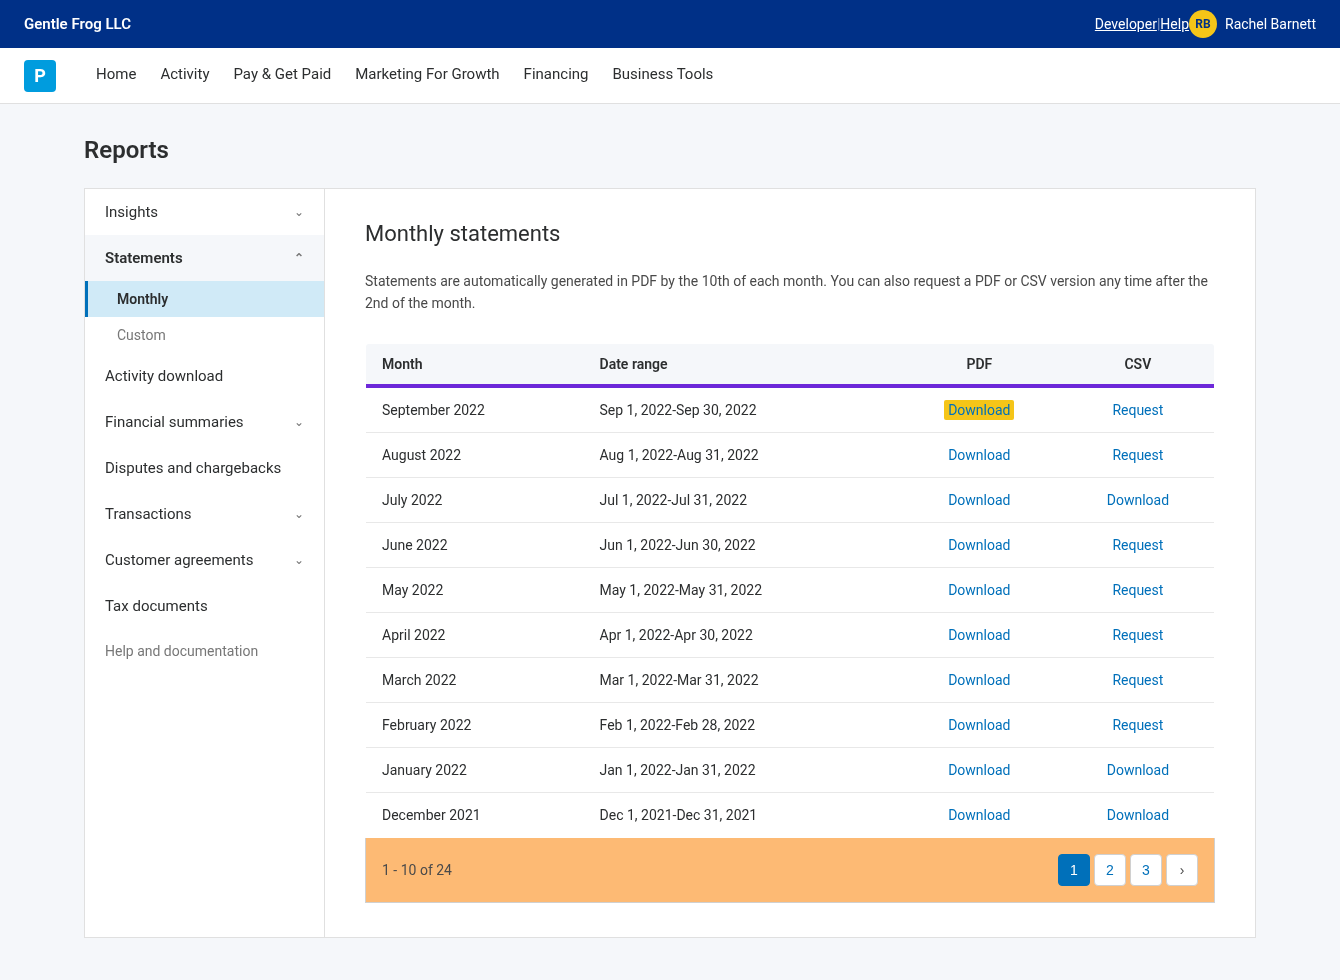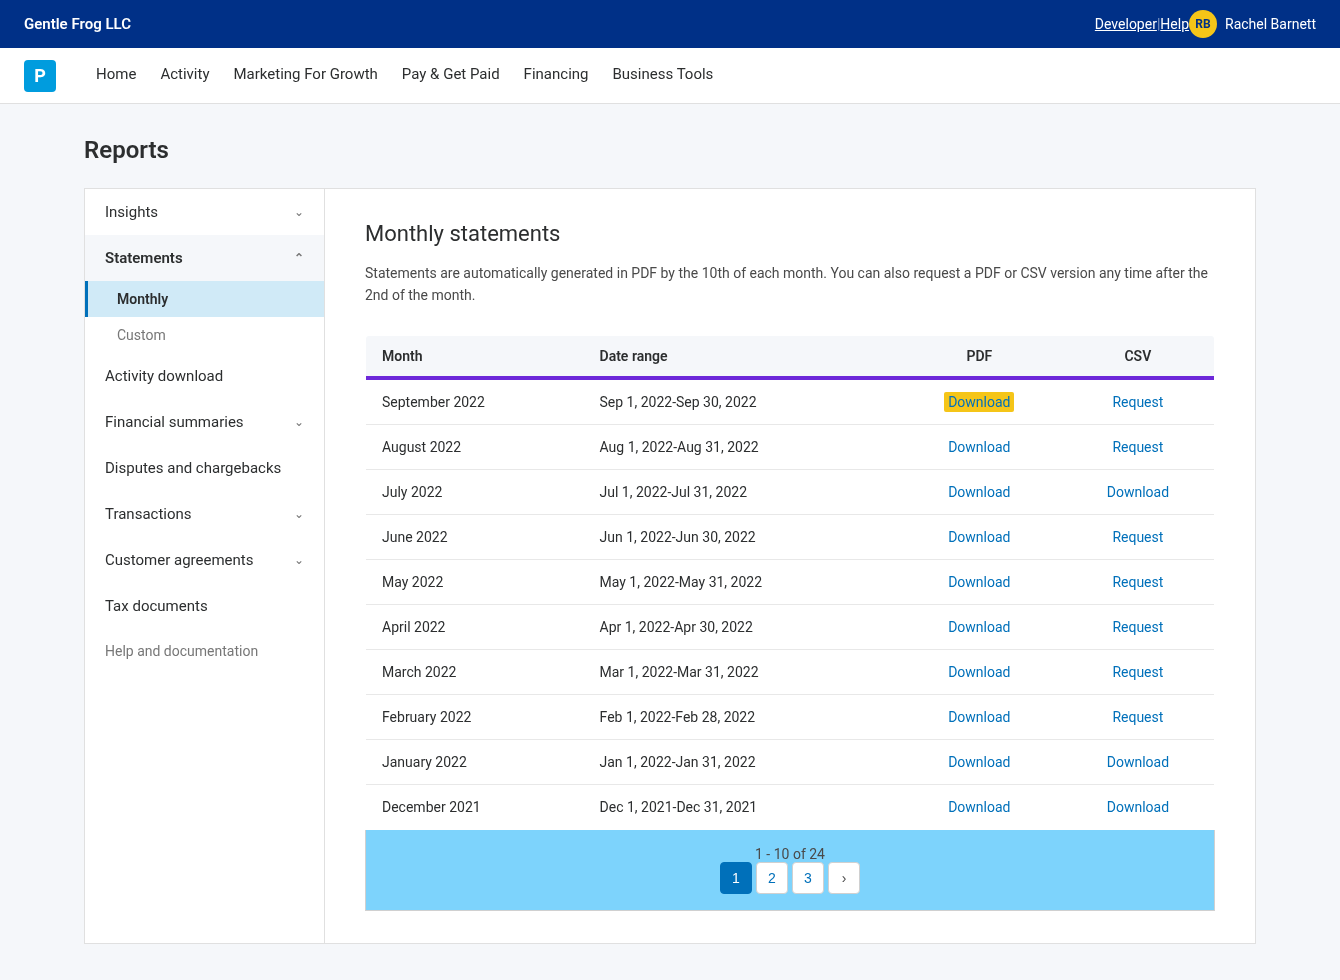--- a/index.html
+++ b/index.html
@@ -110,21 +110,21 @@
       cursor: pointer;
     }
 
     
     .content {
       flex: 1;
       padding: 32px 40px;
     }
     .content-title {
       font-size: 22px; font-weight: 400; color: #2c2e2f;
-      margin-bottom: 16px;
+      margin-bottom: 24px;
     }
     .content-description {
       font-size: 14px; color: #4a4a4a;
       margin-bottom: 28px;
       line-height: 1.6;
     }
 
     
     .statements-table {
       width: 100%;
@@ -166,24 +166,23 @@
       border-radius: 2px;
       color: #0070ba;
     }
 
     
     .table-footer {
       display: flex;
       align-items: center;
       justify-content: space-between;
       padding: 16px;
-      background: #7dd3fc;
+      background: #fdba74;
       border: 1px solid #d0d0d0;
       border-top: none;
-      flex-direction: column;
     }
     .page-info { font-size: 14px; color: #4a4a4a; }
     .pagination { display: flex; align-items: center; gap: 4px; }
     .page-btn {
       width: 32px; height: 32px;
       border: 1px solid #d0d0d0;
       background: white;
       border-radius: 4px;
       display: flex; align-items: center; justify-content: center;
       cursor: pointer; font-size: 14px; color: #0070ba;
@@ -209,22 +208,22 @@
       <span>Rachel Barnett</span>
     </div>
   </div>
 </div>
 
 <div class="navbar">
   <div class="logo">P</div>
   <nav class="nav-links">
     <a class="nav-link">Home</a>
     <a class="nav-link">Activity</a>
+    <a class="nav-link">Pay &amp; Get Paid</a>
     <a class="nav-link">Marketing For Growth</a>
-    <a class="nav-link">Pay &amp; Get Paid</a>
     <a class="nav-link">Financing</a>
     <a class="nav-link">Business Tools</a>
   </nav>
 </div>
 
 <div class="main-container">
   <h1 class="page-title">Reports</h1>
 
   <div class="layout">
 

